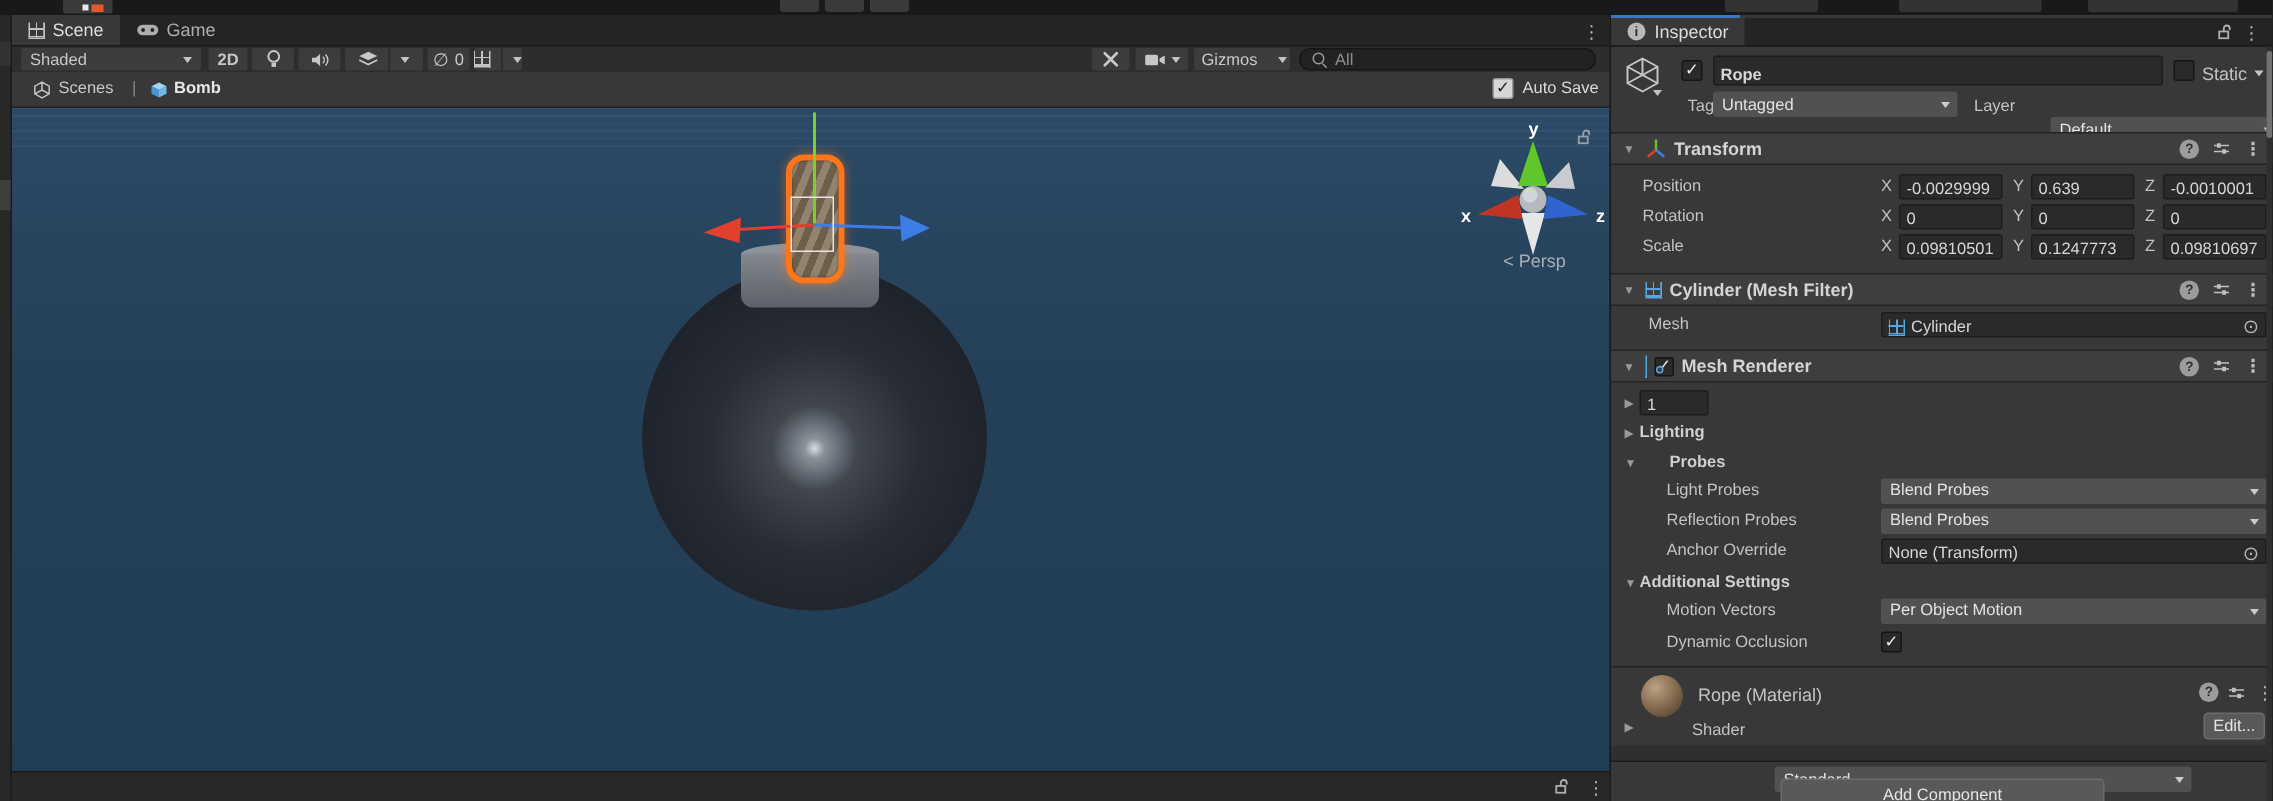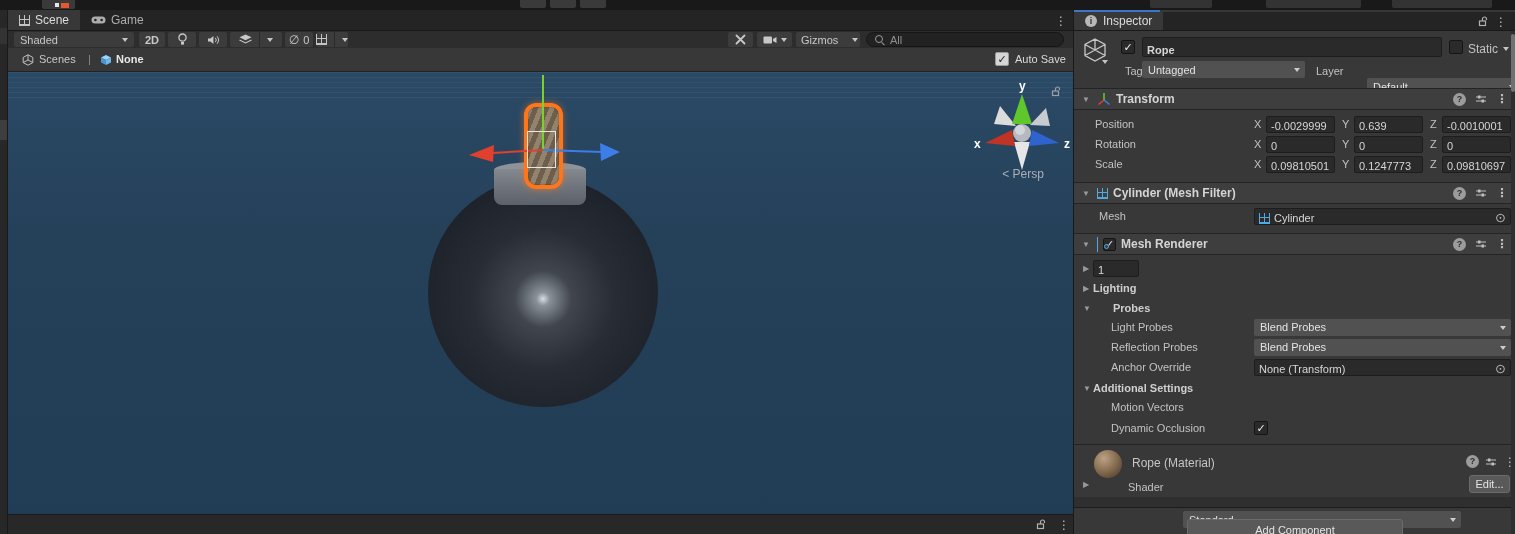--- a/index.html
+++ b/index.html
@@ -194,21 +194,21 @@
       <svg class="abs" style="left:14px;top:6px;" width="12" height="12" viewBox="0 0 12 12">
         <path d="M6 0.8 L10.8 3.4 V8.6 L6 11.2 L1.2 8.6 V3.4 Z M6 0.8 V6 M6 6 L1.2 8.6 M6 6 L10.8 8.6" fill="none" stroke="#c2c2c2" stroke-width="1"></path>
       </svg>
       <span class="abs" style="left:31px;top:5px;">Scenes</span>
       <span class="abs" style="left:80px;top:5px;color:#8a8a8a;">|</span>
       <svg class="abs" style="left:92px;top:6px;" width="12" height="12" viewBox="0 0 12 12">
         <path d="M6 1 L11 3.5 L6 6 L1 3.5 Z" fill="#9fd4f5"></path>
         <path d="M1 3.5 L6 6 V11 L1 8.5 Z" fill="#4a96d2"></path>
         <path d="M11 3.5 L6 6 V11 L11 8.5 Z" fill="#71b7e8"></path>
       </svg>
-      <span class="abs bold" style="left:108px;top:5px;">None</span>
+      <span class="abs bold" style="left:108px;top:5px;">Bomb</span>
       <span class="cb light abs" style="left:987px;top:4px;">✓</span>
       <span class="abs" style="left:1007px;top:5px;color:#dadada;">Auto Save</span>
     </div>
 
     <div class="viewport">
       <div class="vp-grid"></div>
 
       <div class="bomb-sphere"></div>
       <div class="bomb-cap-top"></div>
       <div class="bomb-cap-side"></div>
@@ -427,20 +427,23 @@
         <span style="flex:1;">None (Transform)</span>
         <span class="picker">⊙</span>
       </span>
     </div>
     <div class="insp-row" style="top:368px;padding-left:9px;">
       <span class="fold">▼</span>
       <span class="lbl" style="font-weight:bold;color:#cfcfcf;">Additional Settings</span>
     </div>
     <div class="insp-row" style="top:387px;padding-left:37px;">
       <span class="lbl" style="width:143px;flex:none;">Motion Vectors</span>
+      <span class="dd" style="flex:1;">
+          <span>Per Object Motion</span>
+        </span>
     </div>
     <div class="insp-row" style="top:408px;padding-left:37px;">
       <span class="lbl" style="width:143px;flex:none;">Dynamic Occlusion</span>
       <span class="cb">✓</span>
     </div>
 
     <div class="abs" style="left:0;top:434px;width:442px;height:1px;background:#242424;"></div>
     <div class="mat-thumb"></div>
     <span class="abs" style="left:58px;top:446px;font-size:12px;color:#c4c4c4;">Rope (Material)</span>
     <span class="circ abs" style="left:392px;top:445px;">?</span>

